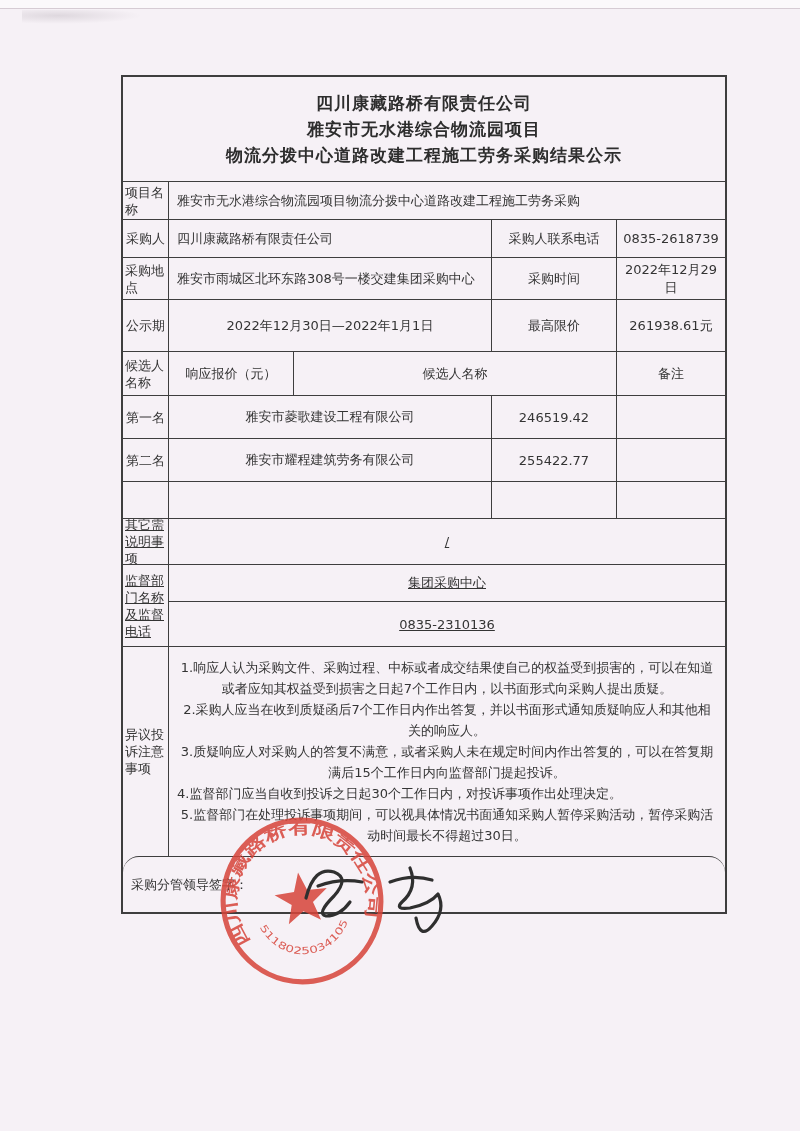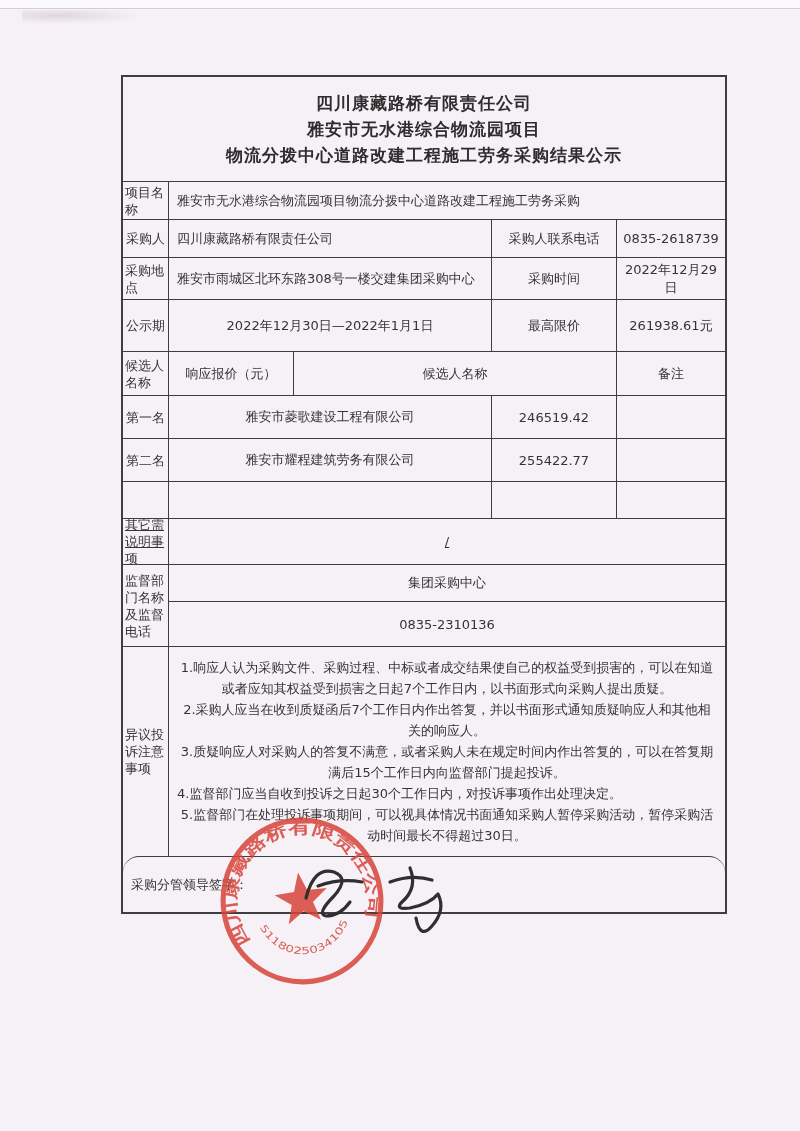--- a/index.html
+++ b/index.html
@@ -46,21 +46,21 @@
   .c-last{flex:1;justify-content:center;text-align:center;}
   .c-full{flex:1;}
   .center{justify-content:center;text-align:center;}
   .left-pad{padding-left:8px;}
   .stack{flex:1;display:flex;flex-direction:column;}
   .stack .sub{flex:none;display:flex;align-items:center;justify-content:center;text-align:left;}
   .stack .sub + .sub{border-top:1px solid var(--line);}
   
   .h-title{height:104px;}
   .h38{height:38px;justify-content:center;} .h42{height:42px;} .h52{height:52px;} .h44{height:44px;}
-  .h43{height:43px;} .h37r{height:37px;} .h46{height:46px;text-decoration:underline;} .h82{height:82px;}
+  .h43{height:43px;} .h37r{height:37px;} .h46{height:46px;text-decoration:underline;} .h82{height:82px;text-decoration:underline;}
   .h210{height:210px;} .h80{height:56px;border-radius:16px;}
   .sub1{height:36px;} .sub2{height:45px;}
   
   .title-cell{flex-direction:column;justify-content:center;text-align:center;}
   .title-cell div{
     font-weight:bold;font-size:17px;line-height:26px;color:#2d2d2d;
     letter-spacing:1px;
   }
   
   .obj-cell{flex-direction:column;align-items:flex-start;justify-content:center;

